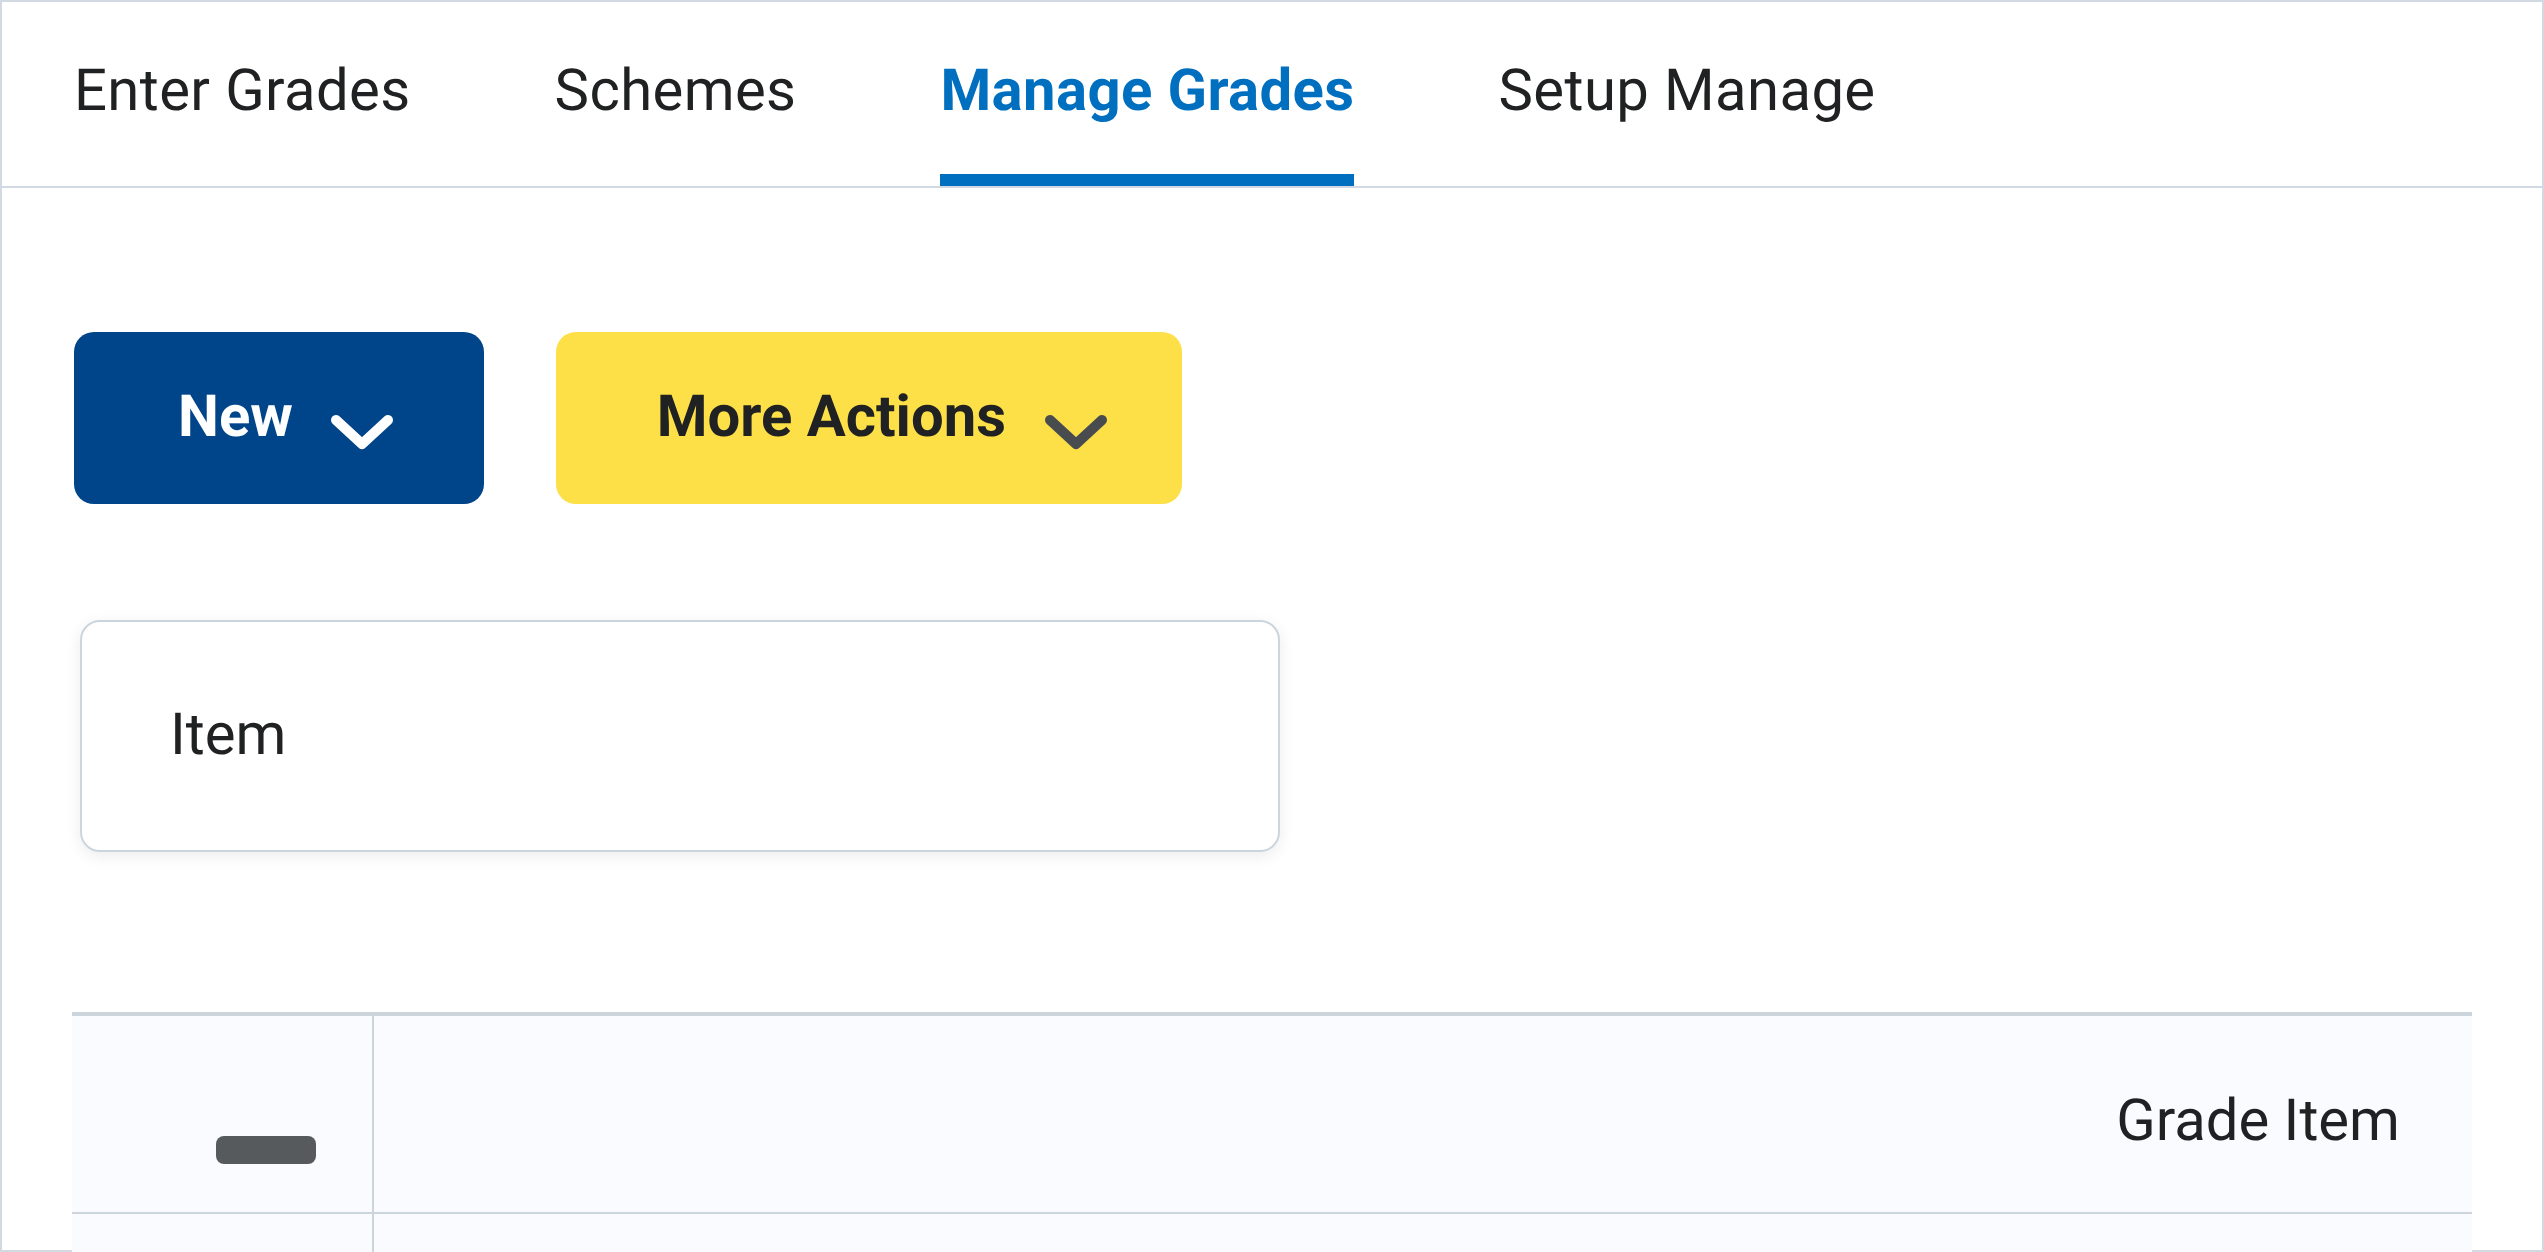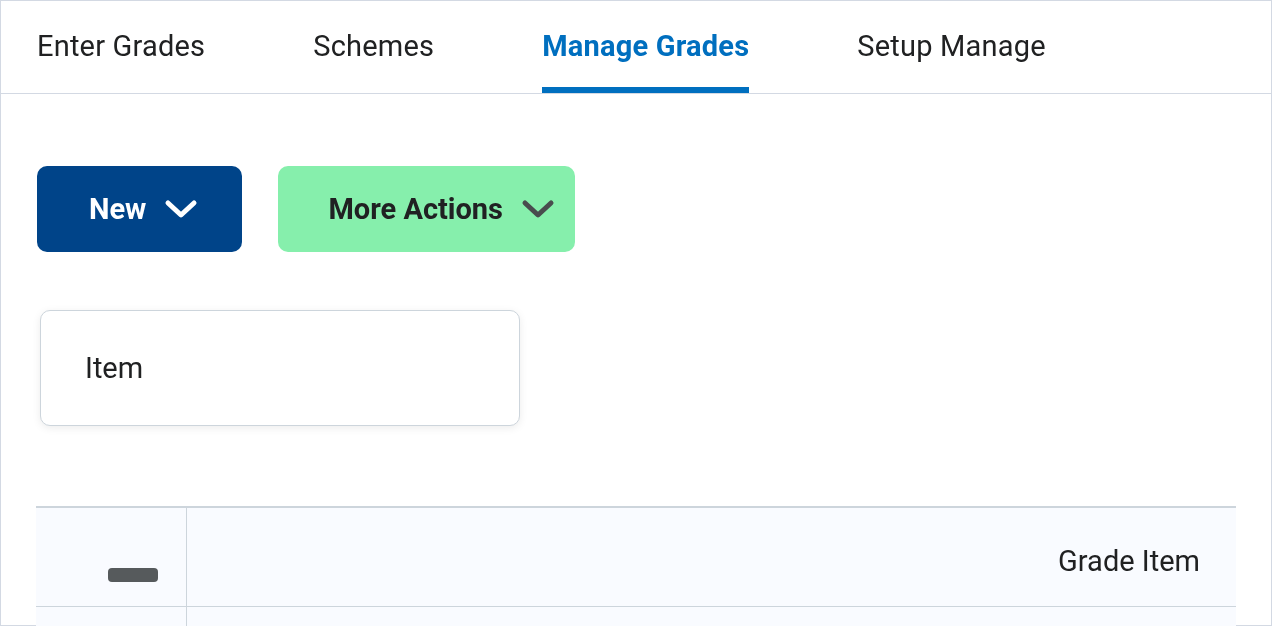--- a/index.html
+++ b/index.html
@@ -11,21 +11,21 @@
       font-family: -apple-system, BlinkMacSystemFont, "Segoe UI", Roboto, "Helvetica Neue", Arial, sans-serif;
       background: #ffffff;
       width: 1272px;
       height: 626px;
       border: 1px solid #d3d9e3;
       overflow: hidden;
     }
     .tabs {
       display: flex;
       align-items: flex-start;
-      gap: 108px;
+      gap: 72px;
       padding: 28px 36px 0 36px;
       border-bottom: 1px solid #d3d9e3;
     }
     .tab {
       font-size: 29px;
       color: #202122;
       padding-bottom: 30px;
       cursor: pointer;
       font-weight: 400;
       letter-spacing: 0.2px;
@@ -44,52 +44,52 @@
       height: 6px;
       background: #006fbf;
     }
     .toolbar {
       padding: 72px 36px 0 36px;
       display: flex;
       gap: 36px;
     }
     .btn {
       display: inline-flex;
-      align-items: center;
+      align-items: flex-end;
       gap: 18px;
       border: none;
       border-radius: 10px;
       cursor: pointer;
       font-family: inherit;
     }
     .btn-primary {
       background: #004489;
       color: #ffffff;
       font-size: 29px;
       font-weight: 700;
       padding: 26px 44px 26px 52px;
     }
     .btn-secondary {
-      background: #86efac;
+      background: #fde047;
       color: #202122;
       font-size: 29px;
       font-weight: 700;
-      padding: 26px 20px 26px 50px;
+      padding: 26px 36px 26px 50px;
     }
     .chevron-down {
       display: inline-block;
     }
     .chevron-down svg {
       display: block;
     }
     .dropdown {
       position: absolute;
       left: 40px;
       top: 310px;
-      width: 480px;
+      width: 600px;
       background: #ffffff;
       border: 1px solid #cdd5dc;
       border-radius: 10px;
       box-shadow: 0 2px 8px rgba(0,0,0,0.08);
       z-index: 10;
     }
     .dropdown-item {
       font-size: 29px;
       color: #202122;
       padding: 40px 44px;

